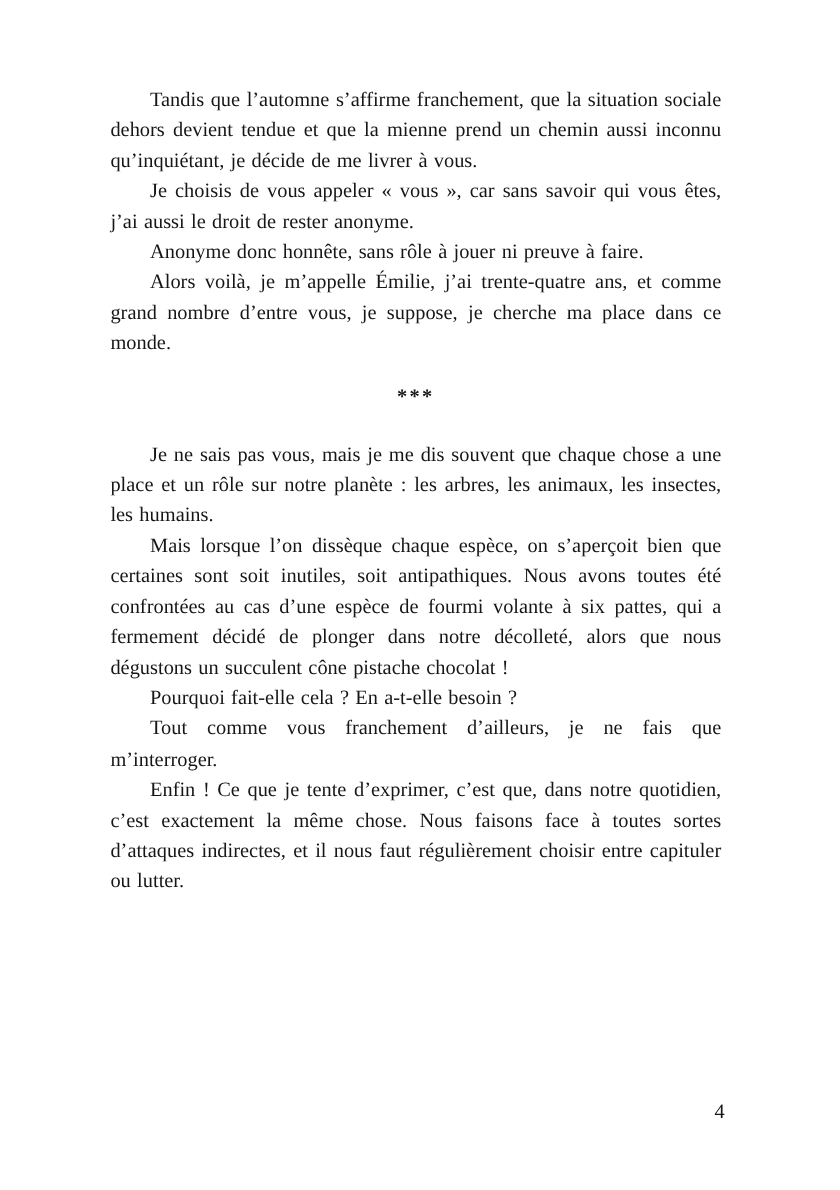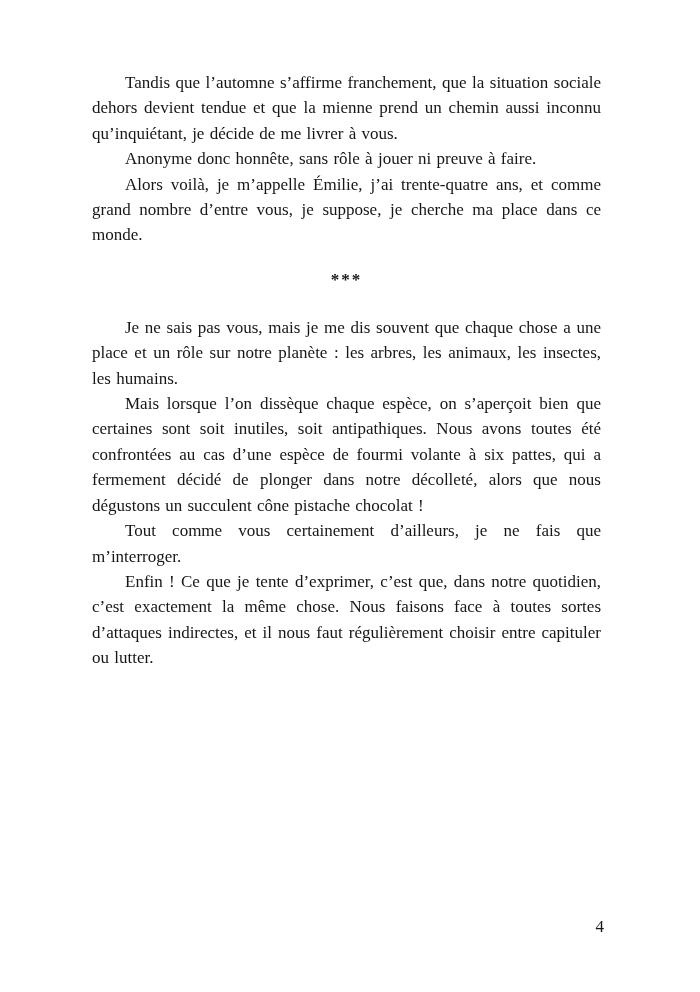--- a/index.html
+++ b/index.html
@@ -45,25 +45,27 @@
     font-size: 17px;
     line-height: 20px;
   }
 </style>
 </head>
 <body>
 
 <div class="page">
   <div class="text-block">
     <p>Tandis que l’automne s’affirme franchement, que la situation sociale dehors devient tendue et que la mienne prend un chemin aussi inconnu qu’inquiétant, je décide de me livrer à vous.</p>
+    <p>Je choisis de vous appeler «&nbsp;vous&nbsp;», car sans savoir qui vous êtes, j’ai aussi le droit de rester anonyme.</p>
     <p>Anonyme donc honnête, sans rôle à jouer ni preuve à faire.</p>
     <p>Alors voilà, je m’appelle Émilie, j’ai trente-quatre ans, et comme grand nombre d’entre vous, je suppose, je cherche ma place dans ce monde.</p>
 
     <div class="section-break">***</div>
 
     <p>Je ne sais pas vous, mais je me dis souvent que chaque chose a une place et un rôle sur notre planète&nbsp;: les arbres, les animaux, les insectes, les humains.</p>
     <p>Mais lorsque l’on dissèque chaque espèce, on s’aperçoit bien que certaines sont soit inutiles, soit antipathiques. Nous avons toutes été confrontées au cas d’une espèce de fourmi volante à six pattes, qui a fermement décidé de plonger dans notre décolleté, alors que nous dégustons un succulent cône pistache chocolat&nbsp;!</p>
-    <p>Tout comme vous certainement d’ailleurs, je ne fais que m’interroger.</p>
+    <p>Pourquoi fait-elle cela&nbsp;? En a-t-elle besoin&nbsp;?</p>
+    <p>Tout comme vous franchement d’ailleurs, je ne fais que m’interroger.</p>
     <p>Enfin&nbsp;! Ce que je tente d’exprimer, c’est que, dans notre quotidien, c’est exactement la même chose. Nous faisons face à toutes sortes d’attaques indirectes, et il nous faut régulièrement choisir entre capituler ou lutter.</p>
   </div>
 
   <div class="page-number">4</div>
 </div>
 
 </body></html>

